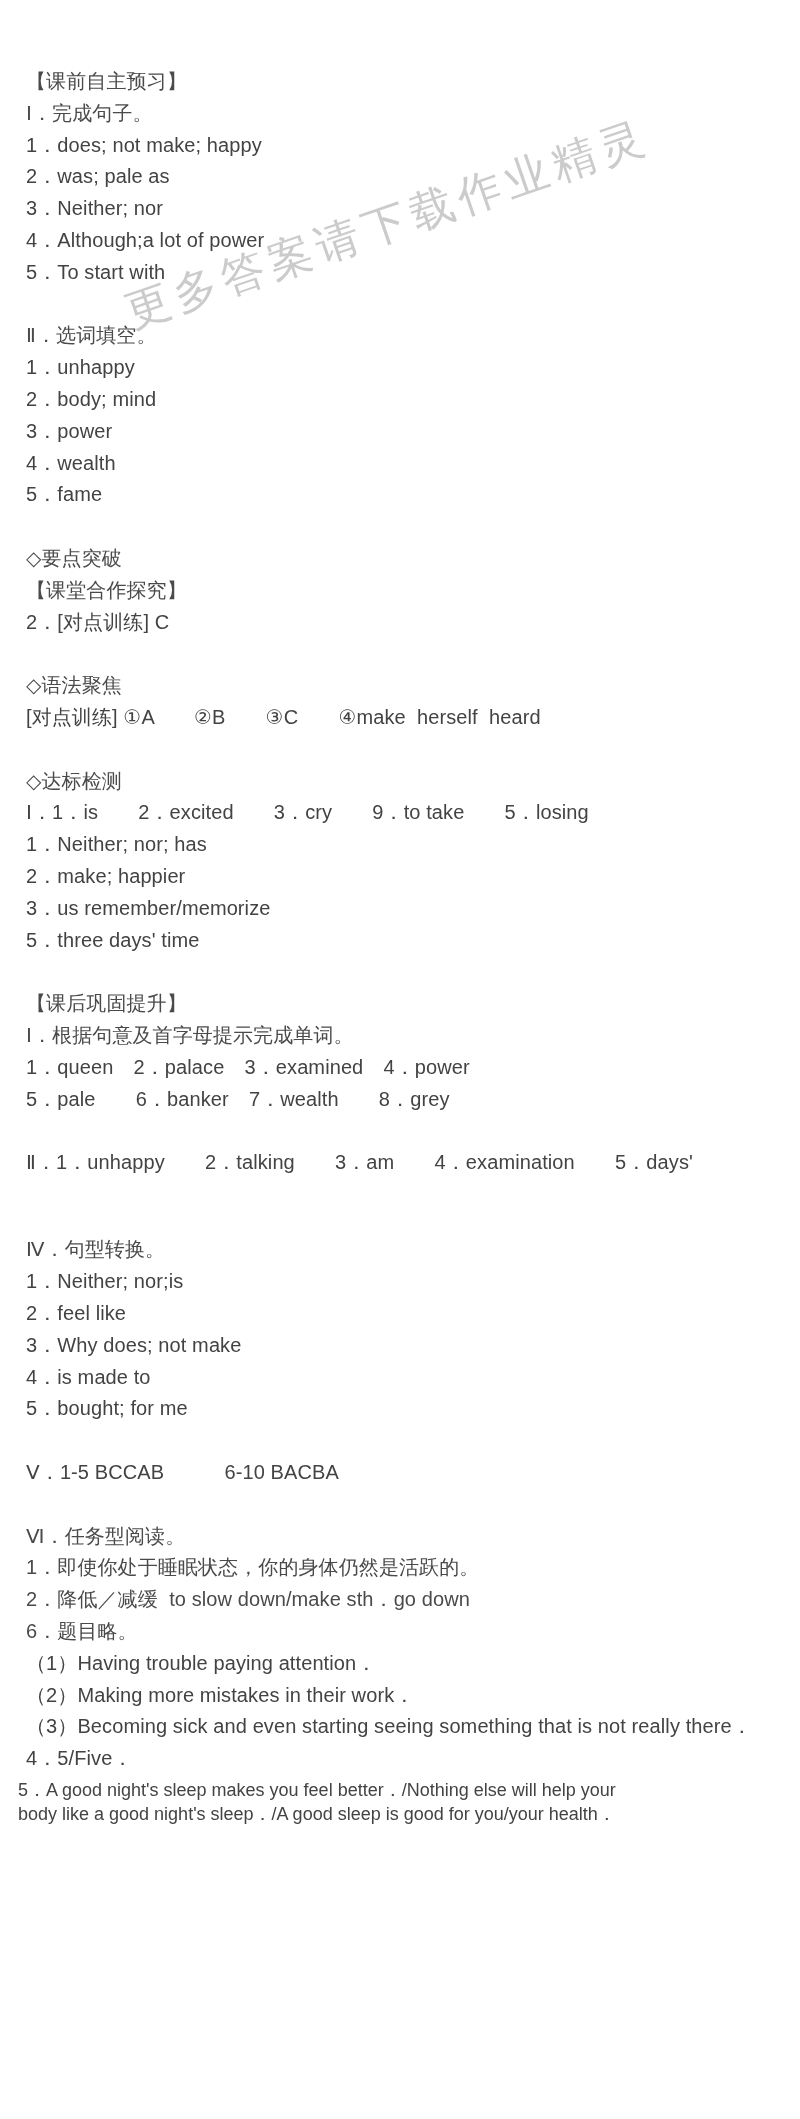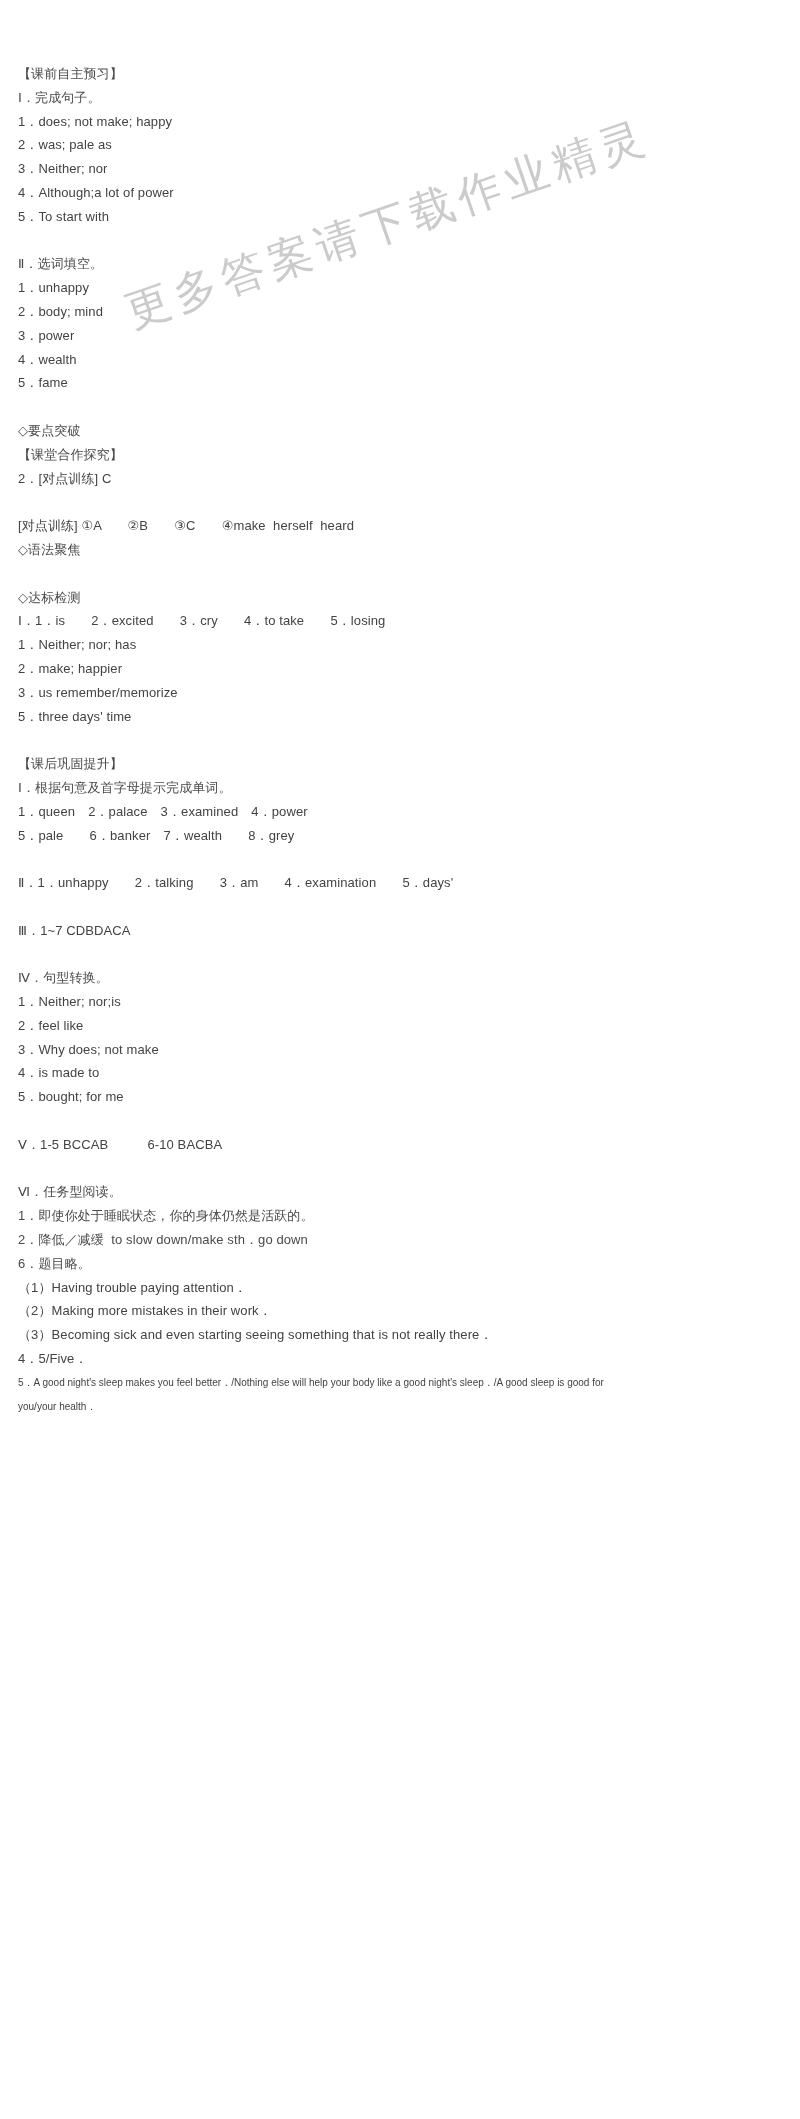--- a/index.html
+++ b/index.html
@@ -14,32 +14,32 @@
   }
   .page{
     position:relative;
     width:800px;
     min-height:2119px;
     box-sizing:border-box;
     padding:62px 18px 20px 18px;
     z-index:2;
   }
   .line{
-    font-size:13px;
+    font-size:20px;
     line-height:23.8px;
     color:#434343;
     white-space:pre;
     letter-spacing:0.1px;
     padding:0;
-    margin:0;
+    margin:8px;
   }
   .line.cn{ color:#4a4a4a; }
   .spacer{ height:23.8px; }
   .wrapline{
-    font-size:10px;
+    font-size:18px;
     line-height:23.8px;
     color:#434343;
     white-space:normal;
     max-width:598px;
   }
   .watermark{
     position:absolute;
     left:118px;
     top:286px;
     width:430px;
@@ -86,51 +86,48 @@
   <div class="spacer"></div>
 
   <div>
     <div class="line cn">◇要点突破</div>
     <div class="line cn">【课堂合作探究】</div>
     <div class="line">2．[对点训练] C</div>
   </div>
   <div class="spacer"></div>
 
   <div>
+    <div class="line cn">◇语法聚焦</div>
     <div class="line">[对点训练] ①A　　②B　　③C　　④make  herself  heard</div>
-    <div class="line cn">◇语法聚焦</div>
   </div>
   <div class="spacer"></div>
 
   <div>
     <div class="line cn">◇达标检测</div>
-    <div class="line">Ⅰ．1．is　　2．excited　　3．cry　　4．to take　　5．losing</div>
+    <div class="line">Ⅰ．1．is　　2．excited　　3．cry　　9．to take　　5．losing</div>
     <div class="line">1．Neither; nor; has</div>
     <div class="line">2．make; happier</div>
     <div class="line">3．us remember/memorize</div>
     <div class="line">5．three days' time</div>
   </div>
   <div class="spacer"></div>
 
   <div>
     <div class="line cn">【课后巩固提升】</div>
     <div class="line cn">Ⅰ．根据句意及首字母提示完成单词。</div>
     <div class="line">1．queen　2．palace　3．examined　4．power</div>
     <div class="line">5．pale　　6．banker　7．wealth　　8．grey</div>
   </div>
   <div class="spacer"></div>
 
   <div>
     <div class="line">Ⅱ．1．unhappy　　2．talking　　3．am　　4．examination　　5．days'</div>
   </div>
   <div class="spacer"></div>
 
-  <div>
-    <div class="line">Ⅲ．1~7 CDBDACA</div>
-  </div>
   <div class="spacer"></div>
 
   <div>
     <div class="line cn">Ⅳ．句型转换。</div>
     <div class="line">1．Neither; nor;is</div>
     <div class="line">2．feel like</div>
     <div class="line">3．Why does; not make</div>
     <div class="line">4．is made to</div>
     <div class="line">5．bought; for me</div>
   </div>

